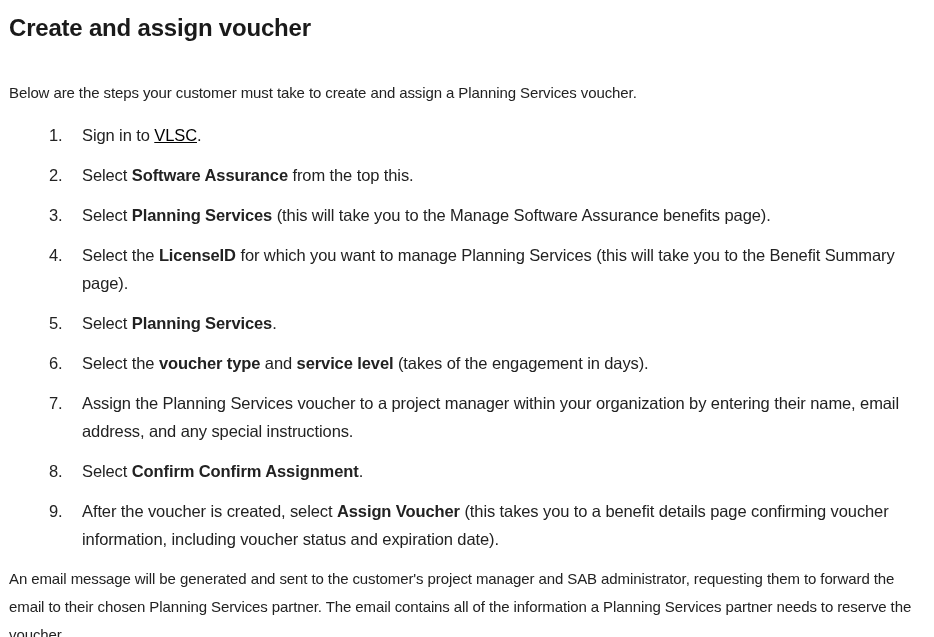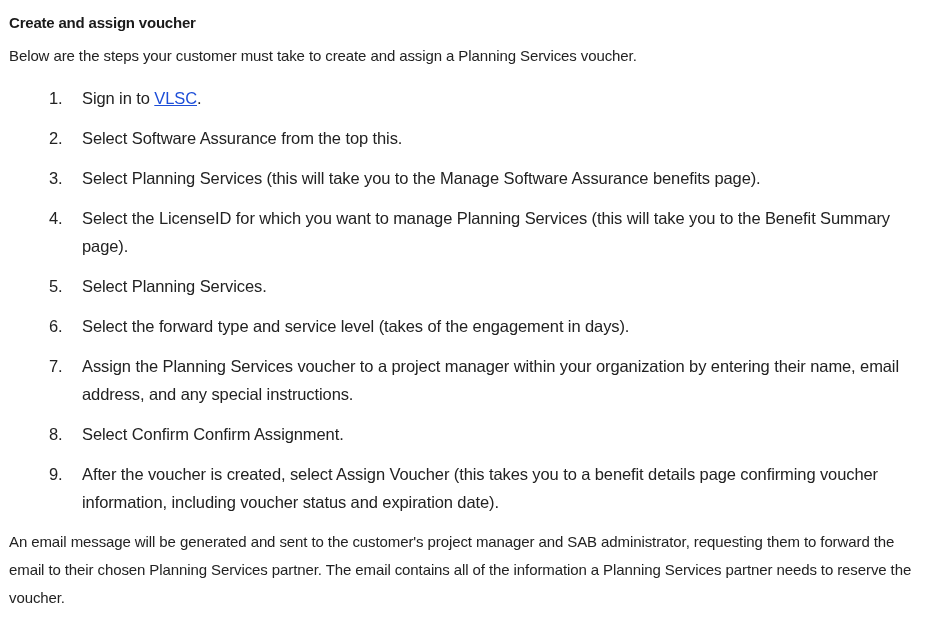--- a/index.html
+++ b/index.html
@@ -9,25 +9,25 @@
     background: #ffffff;
     font-family: "Liberation Sans", "DejaVu Sans", sans-serif;
     color: #222222;
     overflow: hidden;
   }
   .page {
     padding: 14px 12px 0 9px;
     width: 100%;
   }
   h1.doc-heading {
-    font-size: 15px;
+    font-size: 24px;
     font-weight: 700;
     color: #1a1a1a;
     letter-spacing: -0.2px;
-    margin-bottom: 11px;
+    margin-bottom: 37px;
   }
   p.doc-para {
     font-size: 15px;
     line-height: 28px;
     letter-spacing: -0.1px;
     margin-bottom: 8px;
   }
   ol.steps {
     list-style: none;
     margin: 14px 0 12px 0;
@@ -37,23 +37,23 @@
     display: flex;
     font-size: 16.5px;
     line-height: 28px;
     letter-spacing: -0.1px;
     margin-bottom: 12px;
   }
   ol.steps .num {
     flex: 0 0 33px;
     text-align: left;
   }
-  .bold { font-weight: 400; }
+  .bold { font-weight: 700; }
   a.link {
-    color: #1d4ed8;
+    color: #000000;
     text-decoration: underline;
     cursor: pointer;
   }
 </style>
 </head>
 <body>
 
 <div class="page">
   <h1 class="doc-heading">Create and assign voucher</h1>
 
@@ -75,21 +75,21 @@
       <li>
         <span class="num">4.</span>
         <span><span>Select the </span><span class="bold">LicenseID</span><span> for which you want to manage Planning Services (this will take you to the Benefit Summary page).</span></span>
       </li>
       <li>
         <span class="num">5.</span>
         <span><span>Select </span><span class="bold">Planning Services</span><span>.</span></span>
       </li>
       <li>
         <span class="num">6.</span>
-        <span><span>Select the </span><span class="bold">forward type</span><span> and </span><span class="bold">service level</span><span> (takes of the engagement in days).</span></span>
+        <span><span>Select the </span><span class="bold">voucher type</span><span> and </span><span class="bold">service level</span><span> (takes of the engagement in days).</span></span>
       </li>
       <li>
         <span class="num">7.</span>
         <span><span>Assign the Planning Services voucher to a project manager within your organization by entering their name, email address, and any special instructions.</span></span>
       </li>
       <li>
         <span class="num">8.</span>
         <span><span>Select </span><span class="bold">Confirm Confirm Assignment</span><span>.</span></span>
       </li>
       <li>

